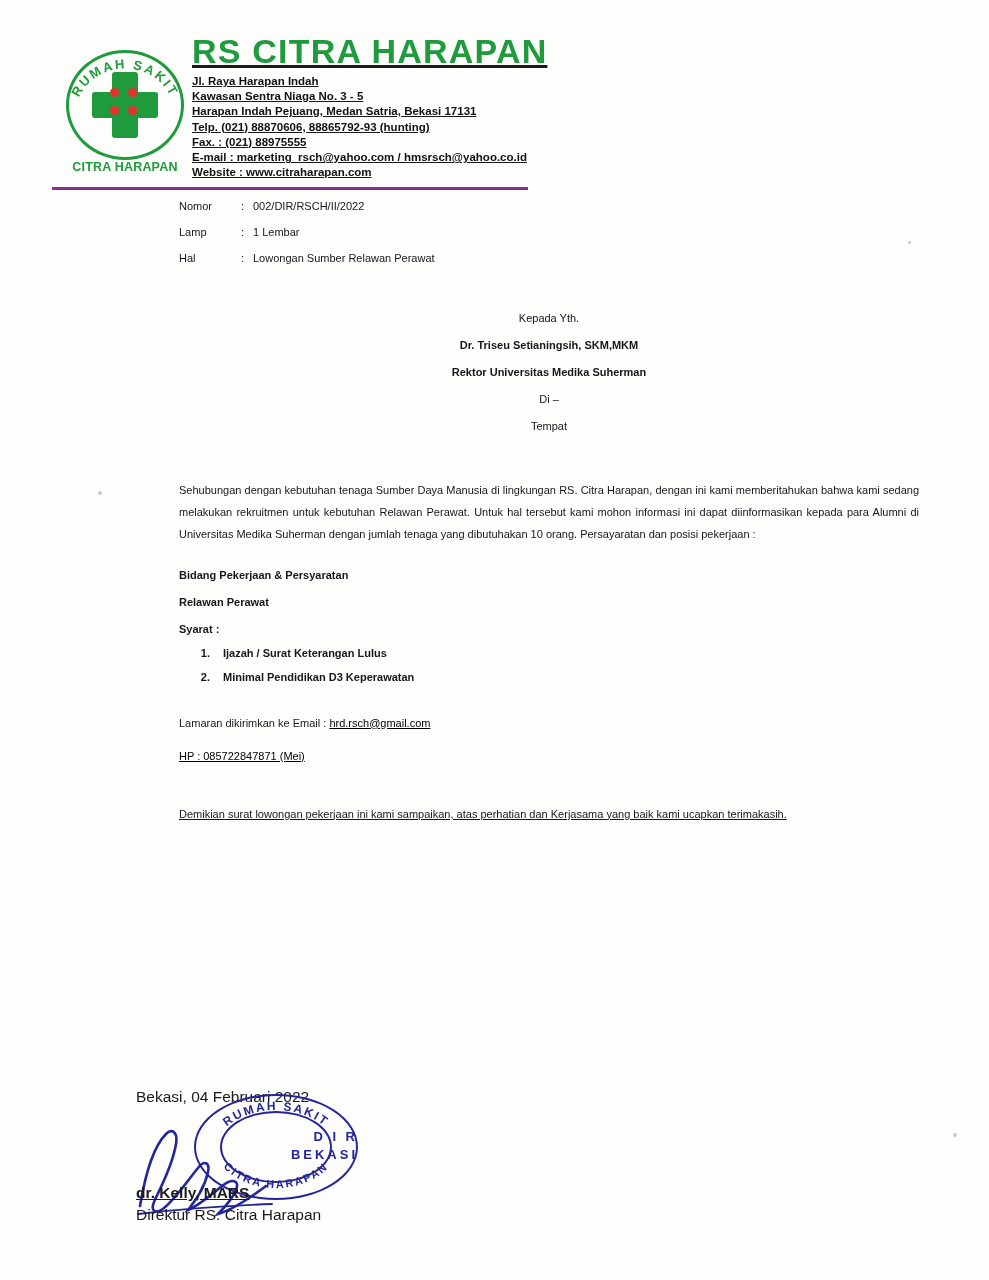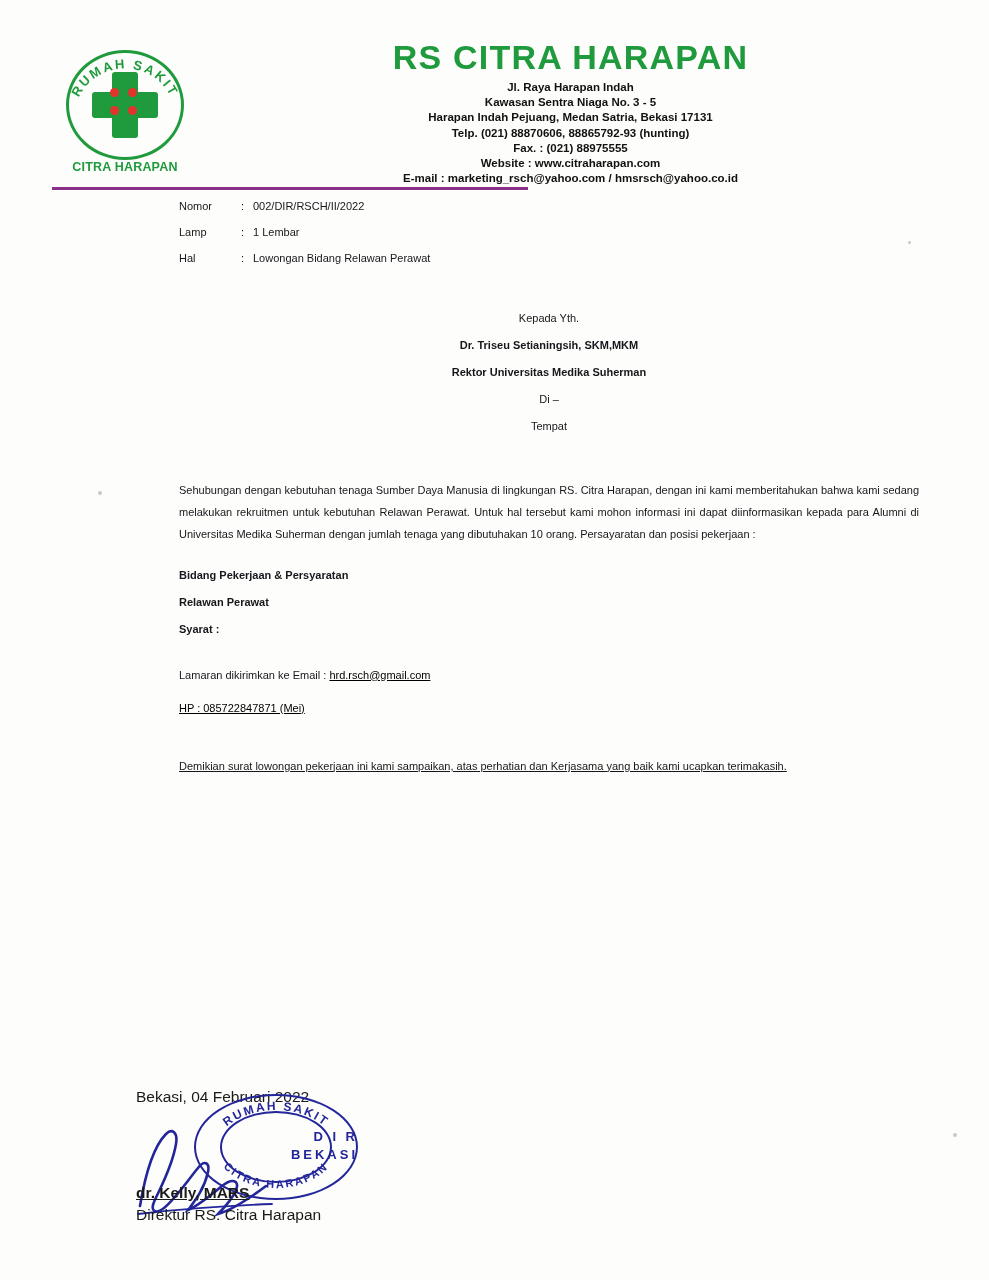--- a/index.html
+++ b/index.html
@@ -100,22 +100,23 @@
     font-size: 12.5px;
     font-weight: bold;
     color: #1f9a3d;
     letter-spacing: 0.2px;
   }
 
   .head-text {
     position: absolute;
     left: 140px;
     right: 0;
-    top: 6px;
-    text-align: center;
+    top: 0;
+    text-align: left;
+    text-decoration: underline;
   }
   .hospital-name {
     font-size: 34px;
     font-weight: bold;
     color: #1f9a3d;
     letter-spacing: 1.2px;
     line-height: 1.05;
     margin-bottom: 4px;
   }
   .head-line {
@@ -299,43 +300,43 @@
       <div class="logo-bottom">CITRA HARAPAN</div>
     </div>
 
     <div class="head-text">
       <div class="hospital-name">RS CITRA HARAPAN</div>
       <div class="head-line">Jl. Raya Harapan Indah</div>
       <div class="head-line">Kawasan Sentra Niaga No. 3 - 5</div>
       <div class="head-line">Harapan Indah Pejuang, Medan Satria, Bekasi 17131</div>
       <div class="head-line">Telp. (021) 88870606, 88865792-93 (hunting)</div>
       <div class="head-line">Fax. : (021) 88975555</div>
+      <div class="head-line">E-mail : marketing_rsch@yahoo.com / hmsrsch@yahoo.co.id</div>
       <div class="head-line">Website : www.citraharapan.com</div>
-      <div class="head-line">E-mail : marketing_rsch@yahoo.com / hmsrsch@yahoo.co.id</div>
     </div>
   </div>
 
   <div class="rule"></div>
 
   <div class="content">
 
     <div class="meta-row">
       <span class="meta-label">Nomor</span>
       <span class="meta-sep">:</span>
       <span class="meta-value">002/DIR/RSCH/II/2022</span>
     </div>
     <div class="meta-row">
       <span class="meta-label">Lamp</span>
       <span class="meta-sep">:</span>
       <span class="meta-value">1 Lembar</span>
     </div>
     <div class="meta-row">
       <span class="meta-label">Hal</span>
       <span class="meta-sep">:</span>
-      <span class="meta-value">Lowongan Bidang Relawan Perawat</span>
+      <span class="meta-value">Lowongan Sumber Relawan Perawat</span>
     </div>
 
     <div class="block-gap-lg"></div>
 
     <div class="addr-line">Kepada Yth.</div>
     <div class="addr-line bold">Dr. Triseu Setianingsih, SKM,MKM</div>
     <div class="addr-line bold">Rektor Universitas Medika Suherman</div>
     <div class="addr-line">Di –</div>
     <div class="addr-line">Tempat</div>
 
@@ -343,20 +344,24 @@
 
 
     <p class="para">Sehubungan dengan kebutuhan tenaga Sumber Daya Manusia di lingkungan RS. Citra Harapan, dengan ini kami memberitahukan bahwa kami sedang melakukan rekruitmen untuk kebutuhan Relawan Perawat. Untuk hal tersebut kami mohon informasi ini dapat diinformasikan kepada para Alumni di Universitas Medika Suherman dengan jumlah tenaga yang dibutuhakan 10 orang. Persayaratan dan posisi pekerjaan :</p>
 
     <div class="block-gap-md"></div>
 
     <div class="section-title">Bidang Pekerjaan &amp; Persyaratan</div>
     <div class="section-title">Relawan Perawat</div>
     <div class="syarat-label">Syarat :</div>
 
+    <ol class="syarat">
+      <li>Ijazah / Surat Keterangan Lulus</li>
+      <li>Minimal Pendidikan D3 Keperawatan</li>
+    </ol>
 
     <div class="block-gap-md"></div>
 
     <div class="contact-line">
       <span>Lamaran dikirimkan ke Email : </span><span class="link">hrd.rsch@gmail.com</span>
     </div>
 
     <div class="contact-line">
       <span class="link">HP : 085722847871 (Mei)</span>
     </div>

